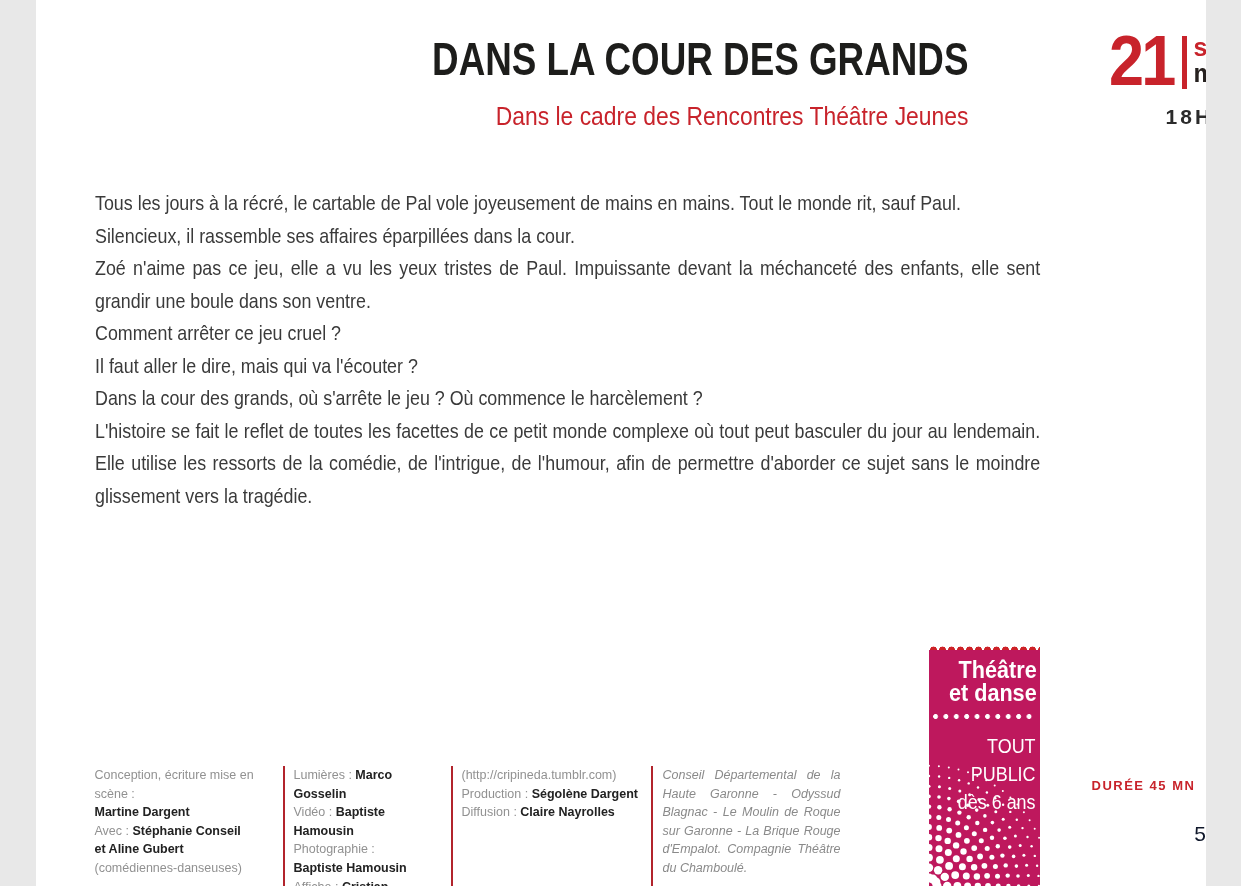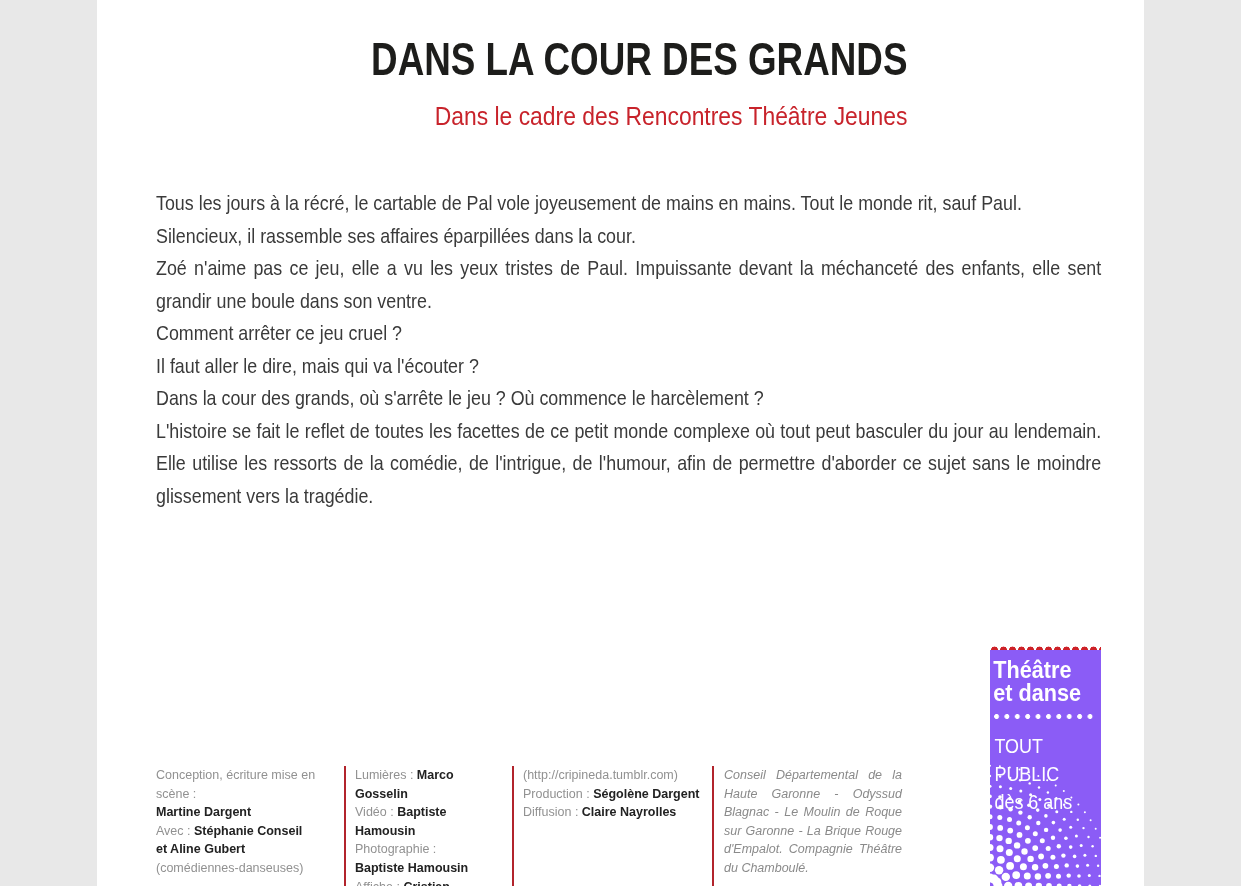--- a/index.html
+++ b/index.html
@@ -1,18 +1,18 @@
 <!DOCTYPE html>
 <html><head>
 <meta charset="utf-8">
 <style>
   * { margin:0; padding:0; box-sizing:border-box; }
   html,body { background:#e8e8e8; }
   .page {
-    position:relative; width:1047px; height:886px; background:#ffffff;
+    position:relative; width:1170px; height:886px; background:#ffffff;
     overflow:hidden; font-family:"Liberation Sans", sans-serif;
     margin:0 auto;
   }
 
   
   .head { position:absolute; top:36px; right:237px; text-align:right; }
   .title {
     font-size:46px; font-weight:700; color:#1d1d1b; line-height:1;
     white-space:nowrap; transform:scaleX(0.80); transform-origin:100% 50%;
   }
@@ -59,21 +59,21 @@
   .c2, .c3, .c4 { border-left:2px solid #b2242c; }
   .name { font-weight:700; color:#222222; }
   .lbl  { color:#919191; }
   .ital { font-style:italic; color:#8a8a8a; }
   .c3 .sout { text-align:justify; }
   .c4 .blurb { text-align:justify; }
 
   
   .ribbon {
     position:absolute; left:893px; top:650px; width:111px; height:236px;
-    background:#8b5cf6; text-align:left;
+    background:#be185d; text-align:right;
   }
   .scallops {
     position:absolute; top:-6px; left:0; width:100%; height:6px;
     background-image:radial-gradient(circle at 50% 100%, #cd2128 3.2px, rgba(205,33,40,0) 3.7px);
     background-size:9px 6px; background-repeat:repeat-x;
   }
   .cat { padding-top:9px; color:#ffffff; font-weight:700; font-size:23px; line-height:23px;
          transform:scaleX(0.94); transform-origin:50% 0; }
   .perf {
     height:5px; margin:9px 4px 0 4px;

